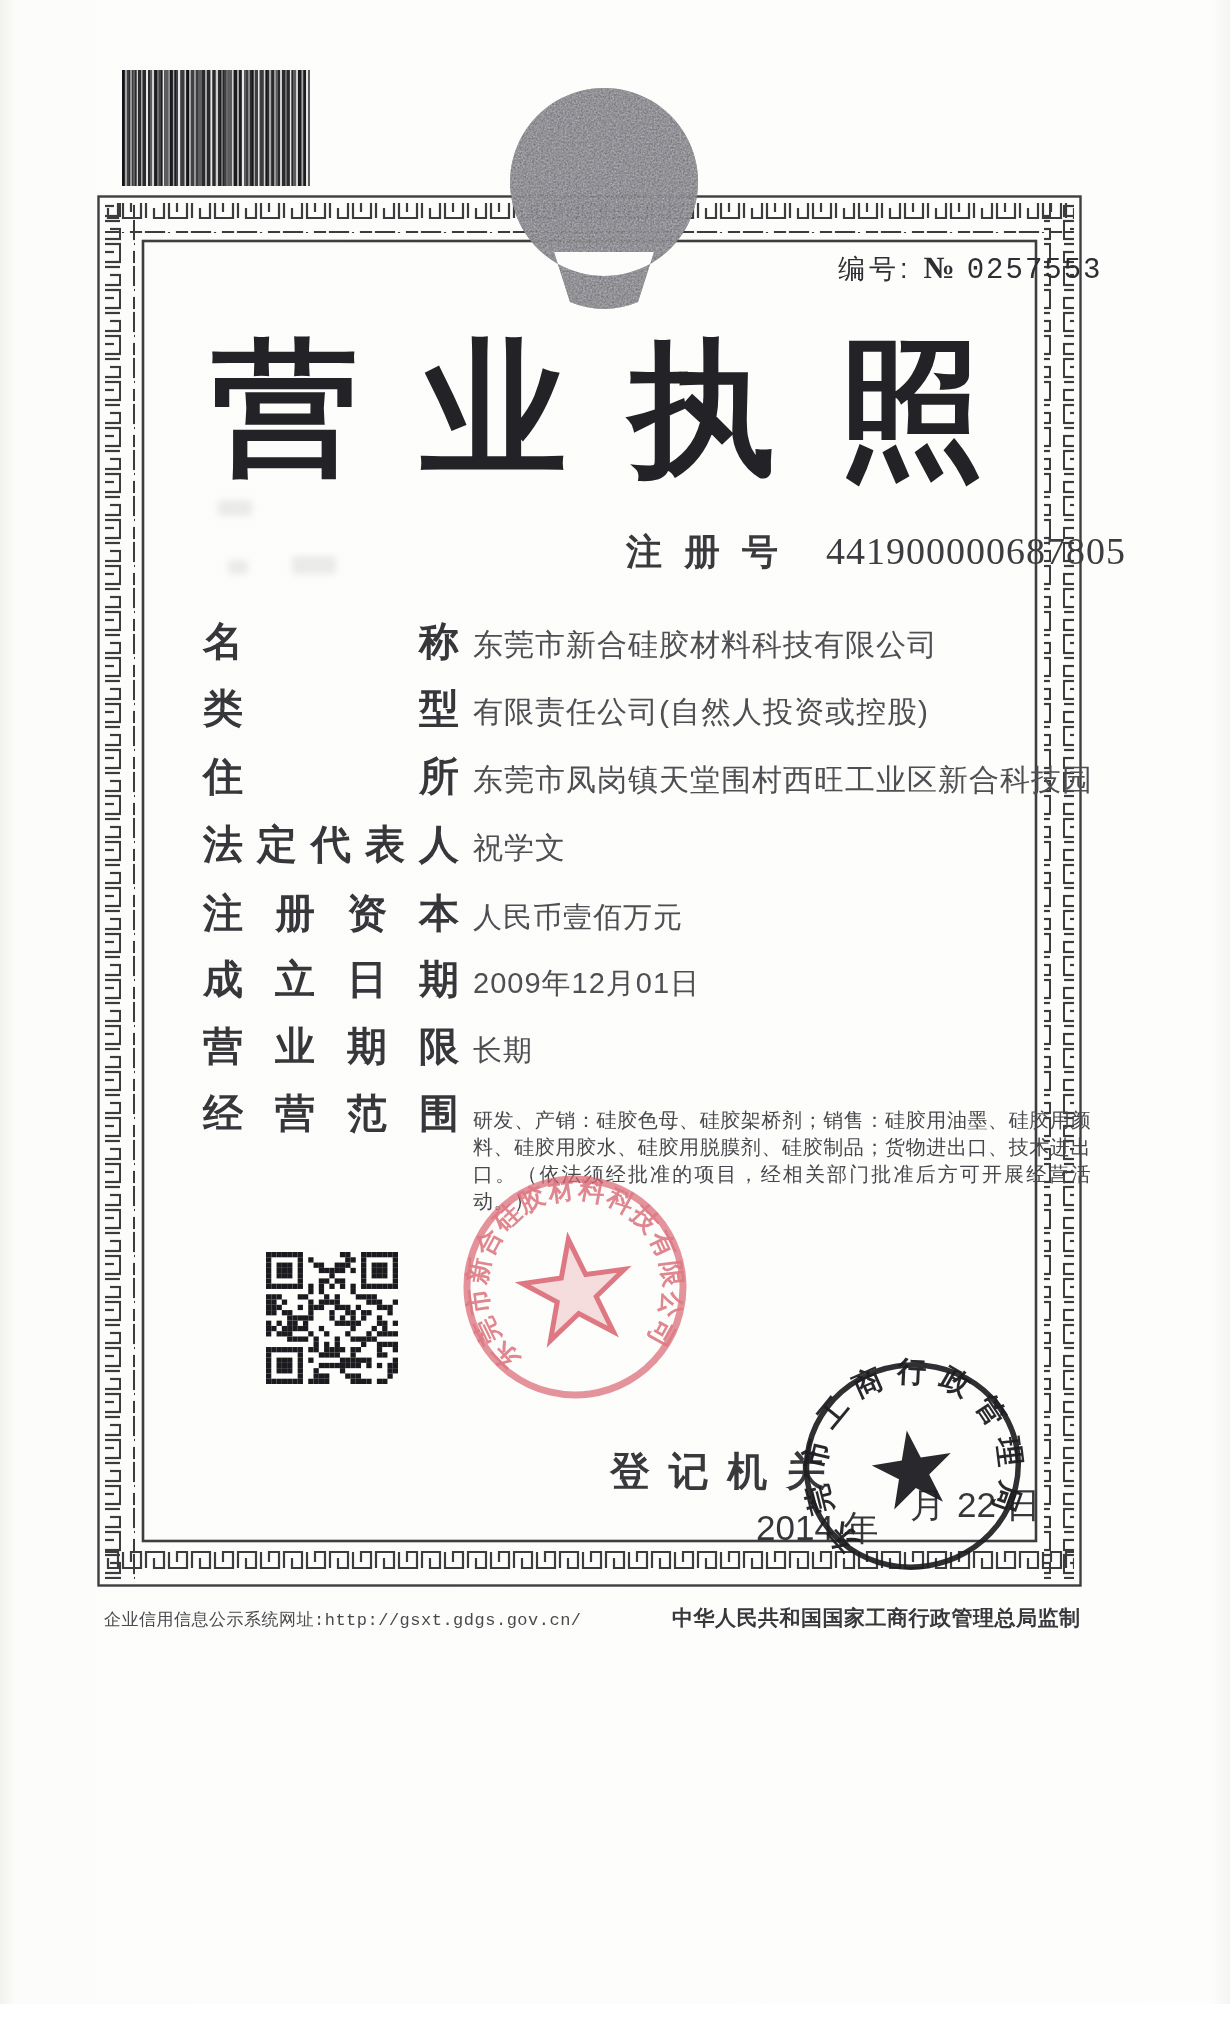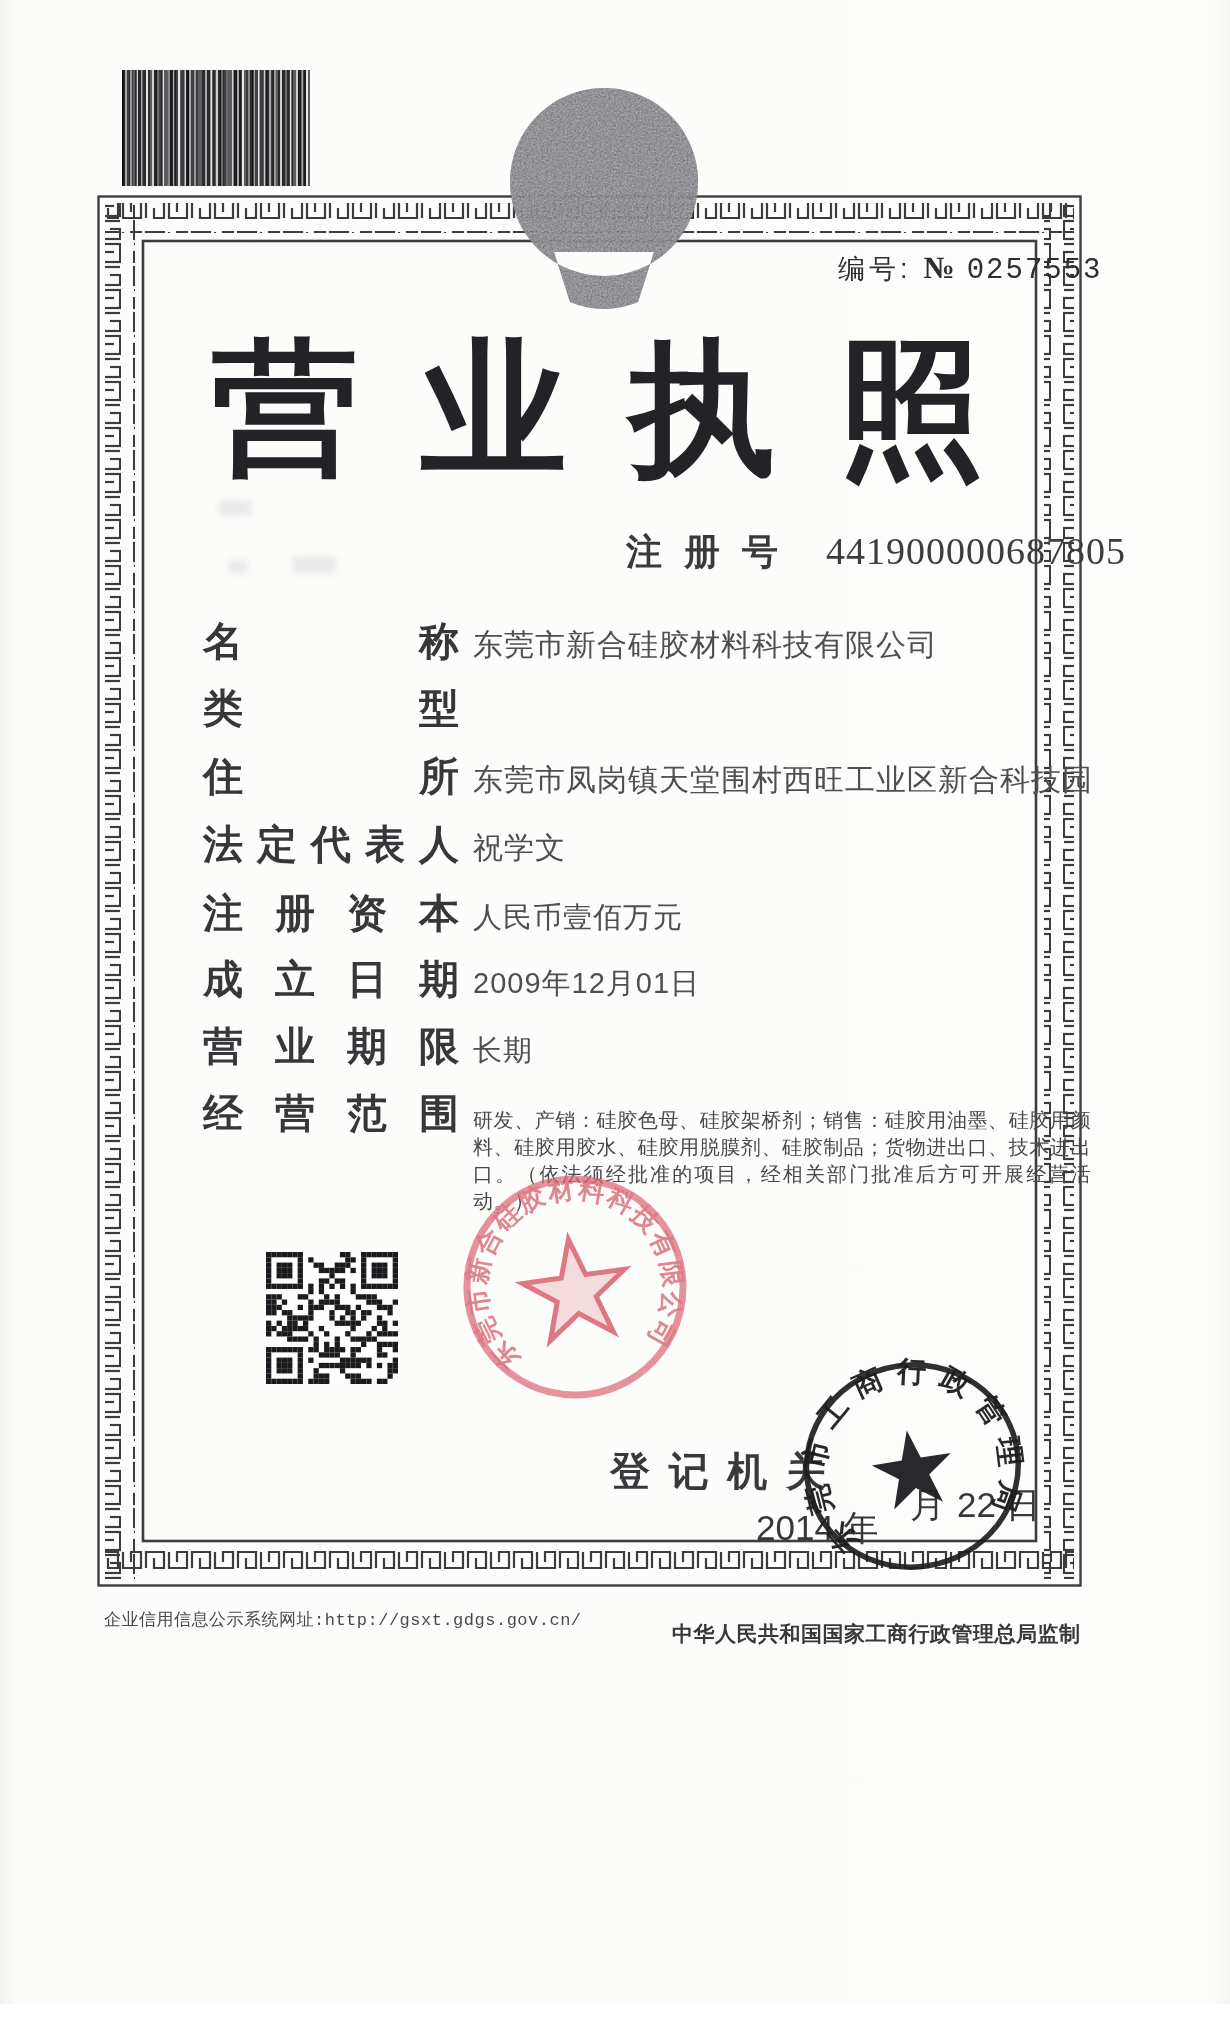--- a/index.html
+++ b/index.html
@@ -54,21 +54,21 @@
   .blackseal{left:788px;top:1350px;transform:rotate(-9deg);}
 
   .registrar{left:610px;top:1444px;width:216px;font-size:40px;font-weight:600;color:#39393d;}
   .dateline{left:752px;top:1482px;font-size:35px;color:#37373b;}
   .dateline span{position:absolute;white-space:nowrap;}
   .d-year{left:4px;margin-top:23px;}
   .d-month{left:158px;}
   .d-day{left:205px;}
 
   .footer-left{left:104px;top:1608px;font-family:"Liberation Mono",monospace;font-size:17px;color:#4a4a4e;letter-spacing:.5px;}
-  .footer-right{left:672px;top:1604px;font-size:21px;font-weight:600;color:#38383c;letter-spacing:.5px;margin-top:16px;}
+  .footer-right{left:672px;top:1604px;font-size:21px;font-weight:600;color:#38383c;letter-spacing:.5px;}
 </style>
 </head>
 <body>
 
 <div class="page">
 
   <svg class="abs frame" width="985" height="1392">
     <defs>
       <pattern id="mh" width="46" height="30" patternUnits="userSpaceOnUse">
         <path d="M3,23 V7 H21 V23 H11 V13" fill="none" stroke="#3c3c3e" stroke-width="2.2"></path>
@@ -136,20 +136,21 @@
         <span>名</span>
         <span>称</span>
       </div>
     <div class="value">东莞市新合硅胶材料科技有限公司</div>
   </div>
   <div class="row" style="top:681px">
     <div class="label spread">
         <span>类</span>
         <span>型</span>
       </div>
+    <div class="value">有限责任公司(自然人投资或控股)</div>
   </div>
   <div class="row" style="top:749px">
     <div class="label spread">
         <span>住</span>
         <span>所</span>
       </div>
     <div class="value">东莞市凤岗镇天堂围村西旺工业区新合科技园</div>
   </div>
   <div class="row" style="top:817px">
     <div class="label spread">

